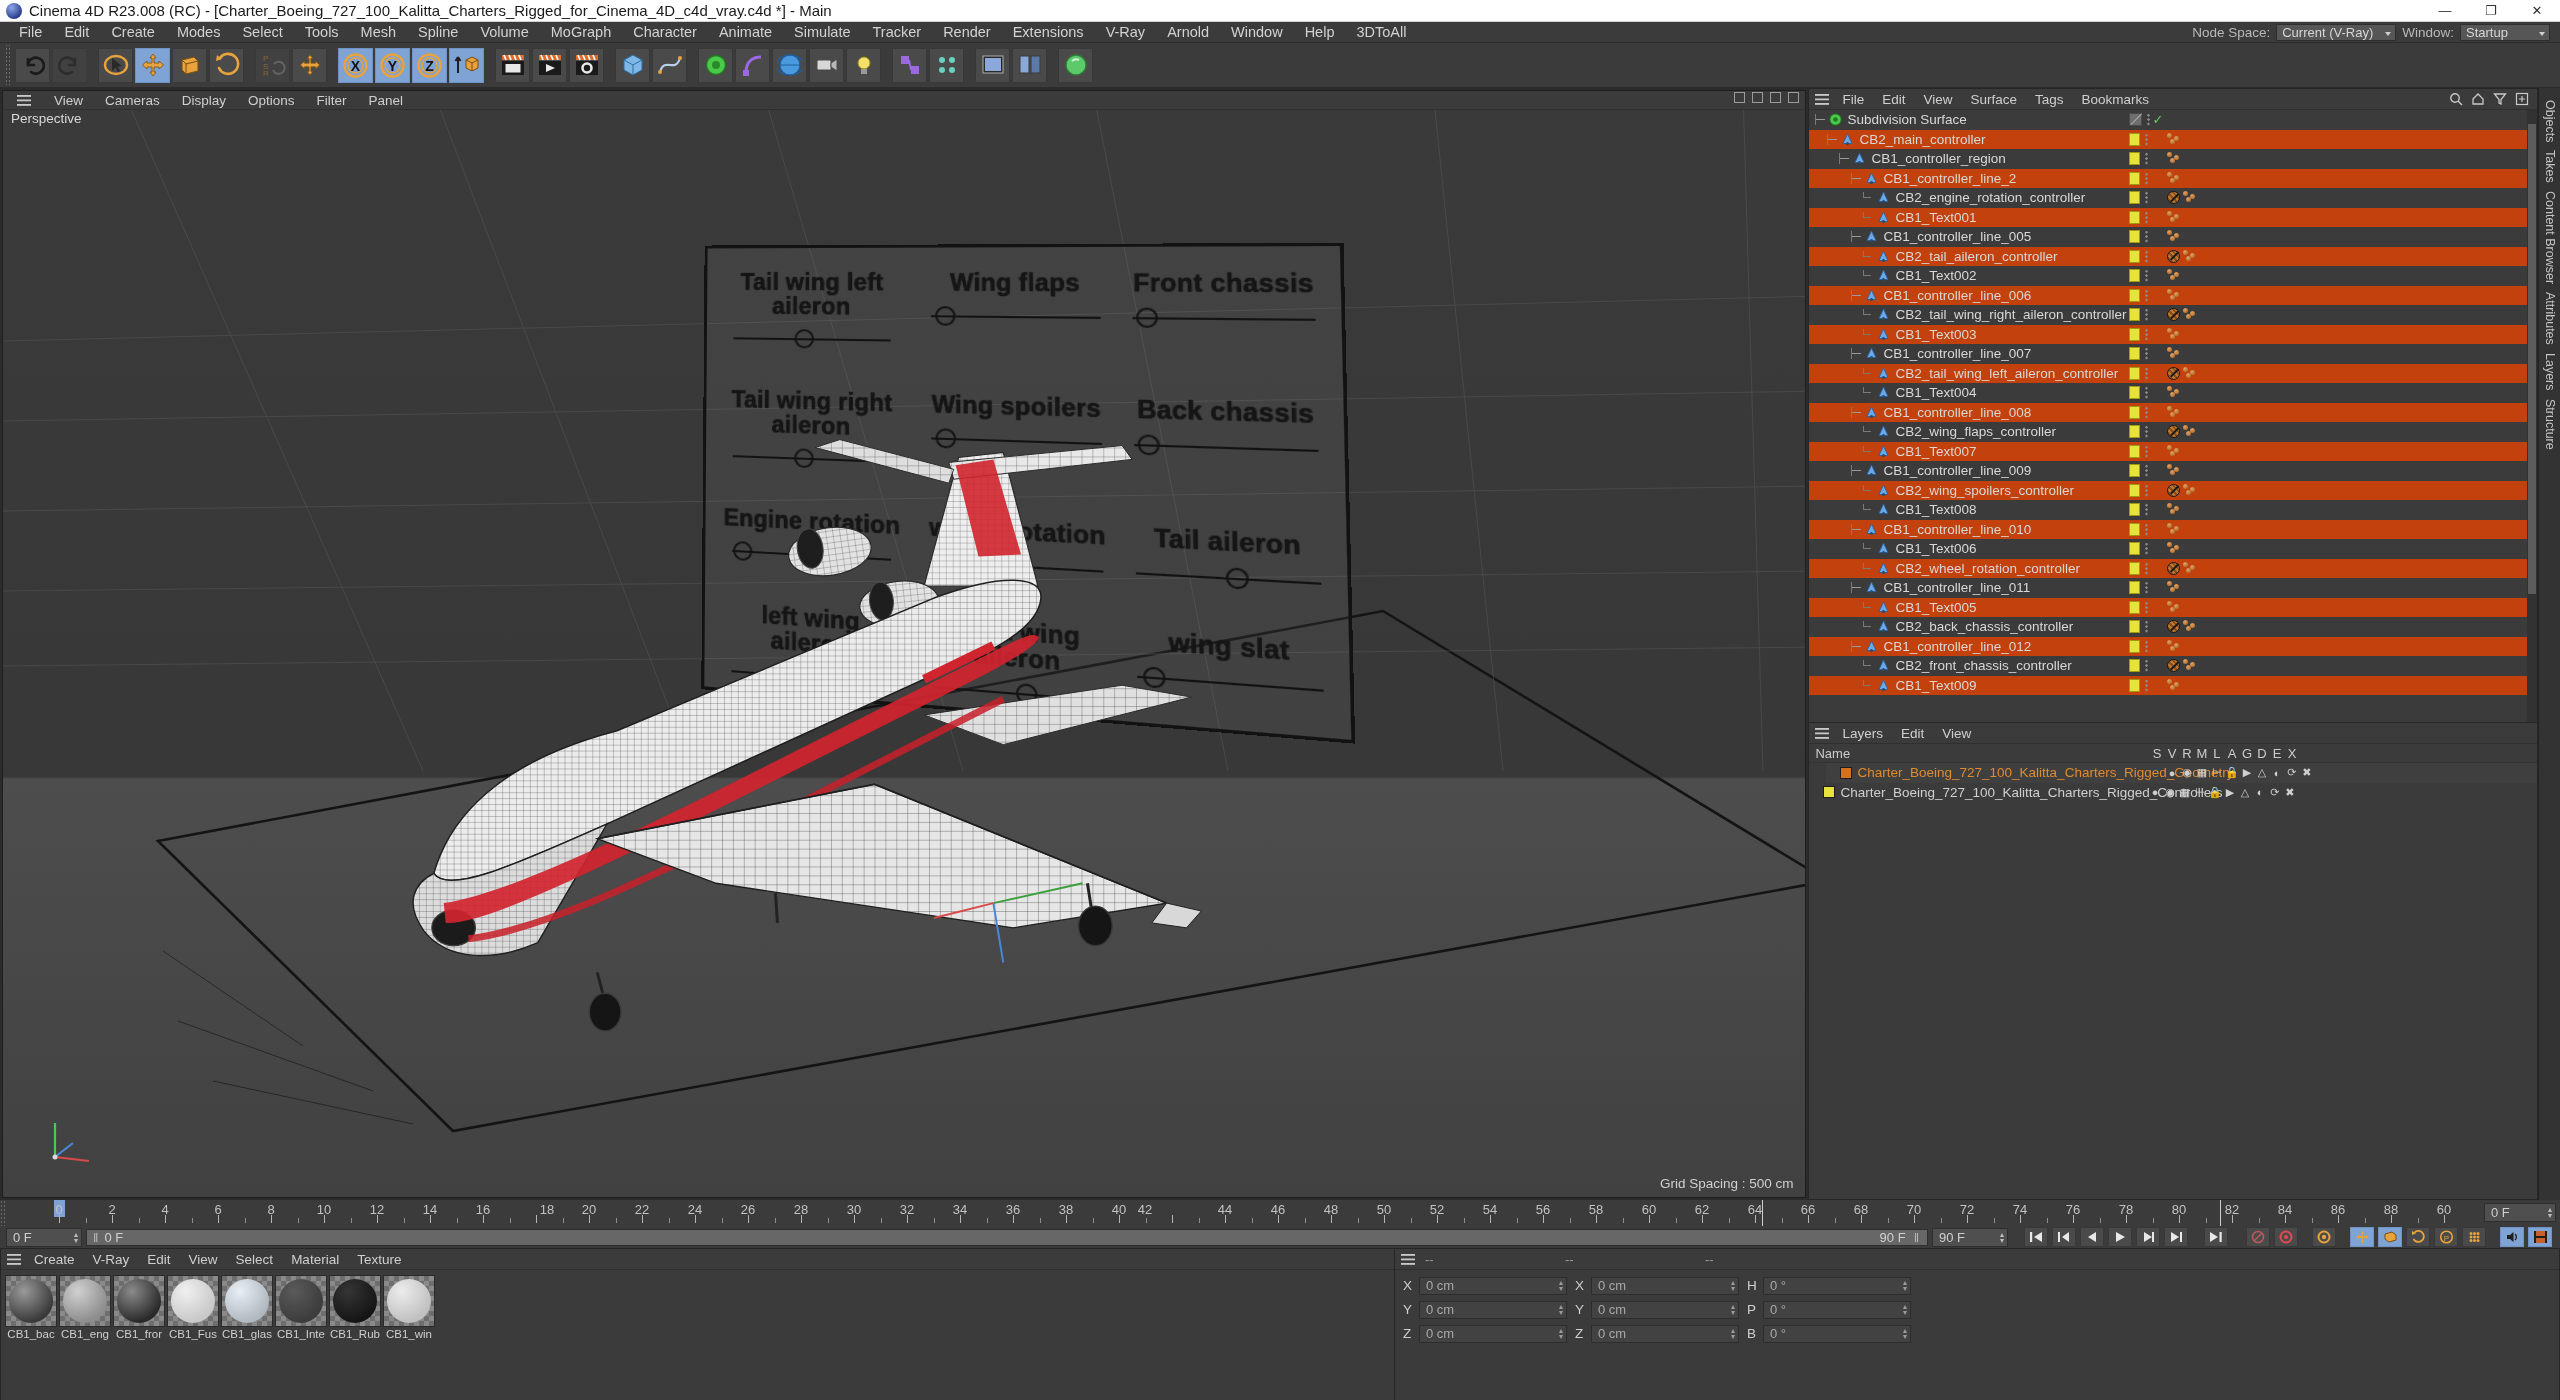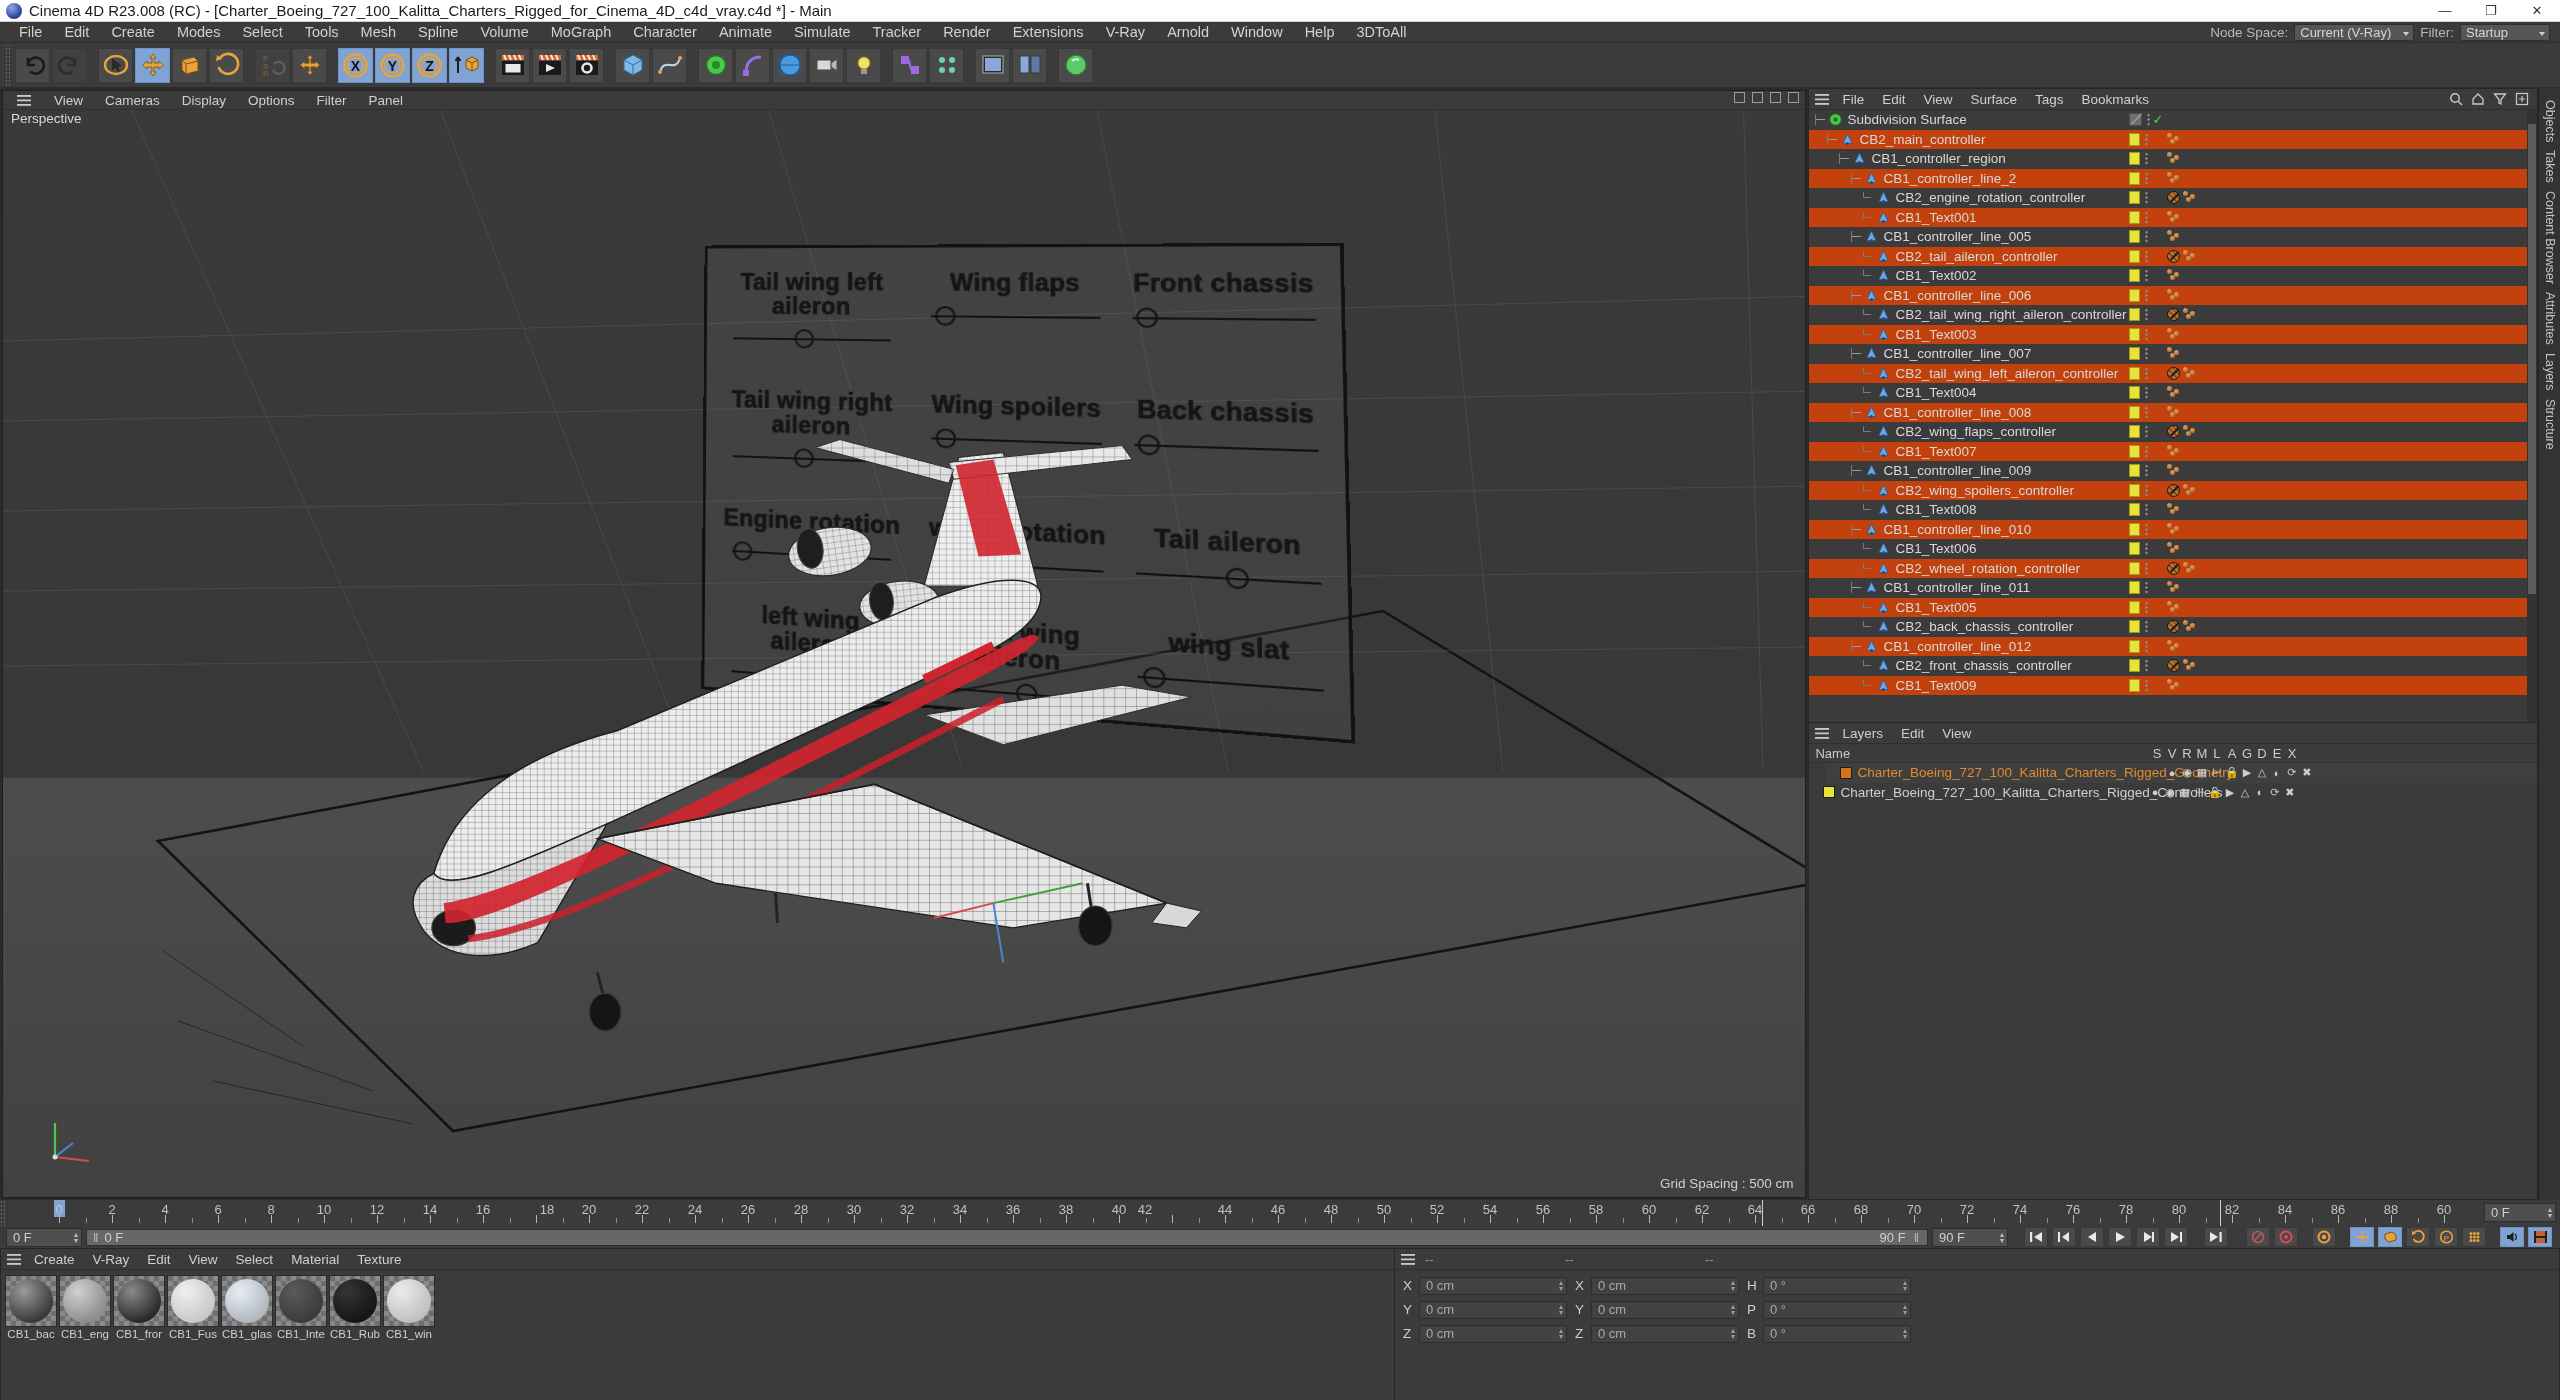--- a/index.html
+++ b/index.html
@@ -330,21 +330,21 @@
       <div class="mi">V-Ray</div>
       <div class="mi">Arnold</div>
       <div class="mi">Window</div>
       <div class="mi">Help</div>
       <div class="mi">3DToAll</div>
     </div>
   <div class="mb-spacer"></div>
   <div class="right-grp">
     <span class="lbl-sm">Node Space:</span>
     <div class="combo">Current (V-Ray)</div>
-    <span class="lbl-sm">Filter:</span>
+    <span class="lbl-sm">Window:</span>
     <div class="combo" style="min-width:90px">Startup</div>
   </div>
 </div>
 
 <div id="toolbar">
   <div class="tb-grip"></div>
   <div class="tbtn">
     <svg width="24" height="24" viewBox="0 0 24 24">
         <path d="M7 6 L7 12 L13 12 M7 11 a8 8 0 1 1 3 8" stroke="#1a1a1a" stroke-width="2.6" fill="none" stroke-linecap="round"></path>
       </svg>

